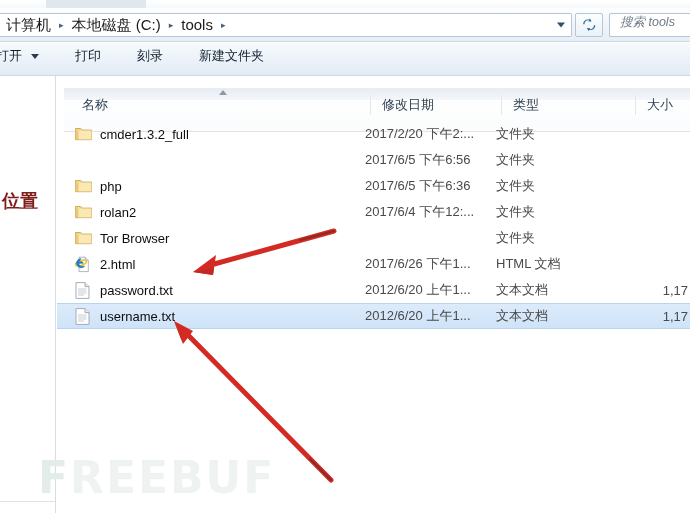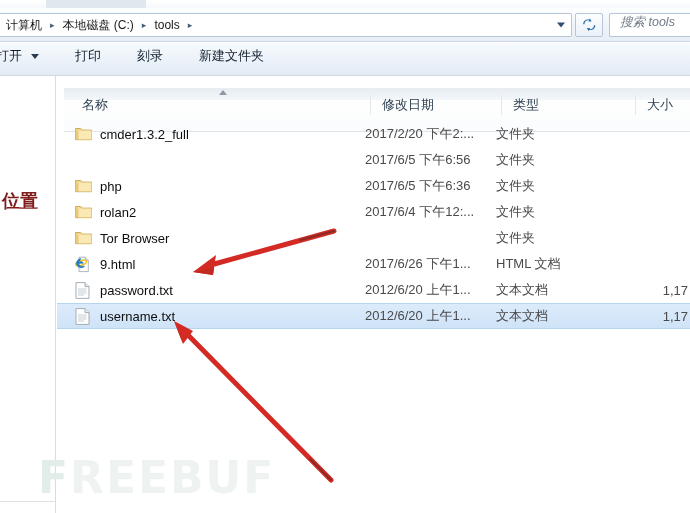--- a/index.html
+++ b/index.html
@@ -41,21 +41,21 @@
     flex: 0 0 572px;
     width: 572px;
     background: #ffffff;
     border: 1px solid #b6c6d6;
     border-left: none;
     border-radius: 0 2px 2px 0;
     display: flex; align-items: center;
     padding-left: 4px;
   }
   .crumb {
-    font-size: 12px;
+    font-size: 15px;
     color: #1a1a1a;
     white-space: nowrap;
     padding: 0 2px;
     line-height: 22px;
   }
   .crumb-sep {
     color: #46607c;
     font-size: 9px;
     padding: 0 6px;
     line-height: 22px;
@@ -390,21 +390,21 @@
         <div class="row">
           <div class="cell cell-name">
             <span class="icon">
               <svg width="17" height="17" viewBox="0 0 17 17">
                 <path d="M4 1.2 h6.3 l3 3 v11.4 h-9.3 z" fill="#ffffff" stroke="#9aa4ae" stroke-width="0.8"></path>
                 <path d="M10.3 1.2 v3 h3" fill="#e6eaee" stroke="#9aa4ae" stroke-width="0.8"></path>
                 <ellipse cx="6" cy="7" rx="5.6" ry="2.4" transform="rotate(-18 6 7)" fill="none" stroke="#f0c21a" stroke-width="1.5"></ellipse>
                 <path d="M6.2 2.6 a4.6 4.6 0 1 0 3.4 7.6 h-3.5 a2.3 2.3 0 1 1 2.2-2.9 h-4.6" fill="#1f7fd0" stroke="#15639f" stroke-width="0.5"></path>
               </svg>
             </span>
-            <span class="name-text">9.html</span>
+            <span class="name-text">2.html</span>
           </div>
           <div class="cell cell-date">2017/6/26 下午1...</div>
           <div class="cell cell-type">HTML 文档</div>
           <div class="cell cell-size"></div>
         </div>
         <div class="row">
           <div class="cell cell-name">
             <span class="icon">
               <svg width="15" height="17" viewBox="0 0 15 17">
                 <path d="M1 0.6 h9 l4 4 v11.8 h-13 z" fill="#ffffff" stroke="#9aa4ae" stroke-width="0.9"></path>

